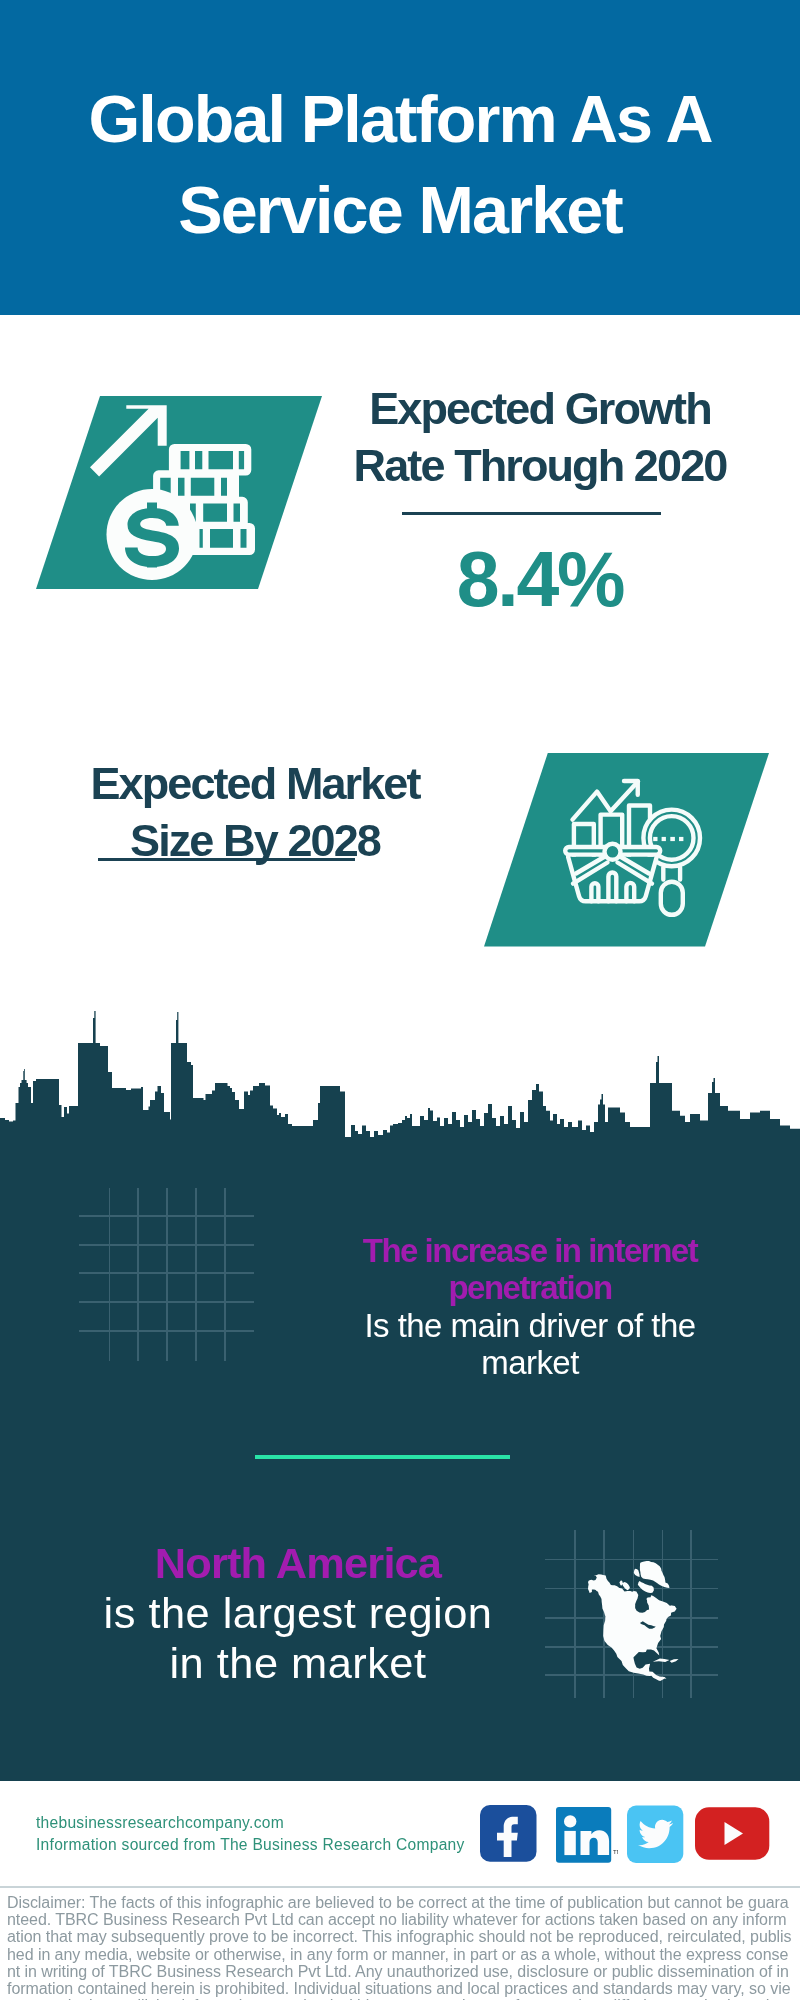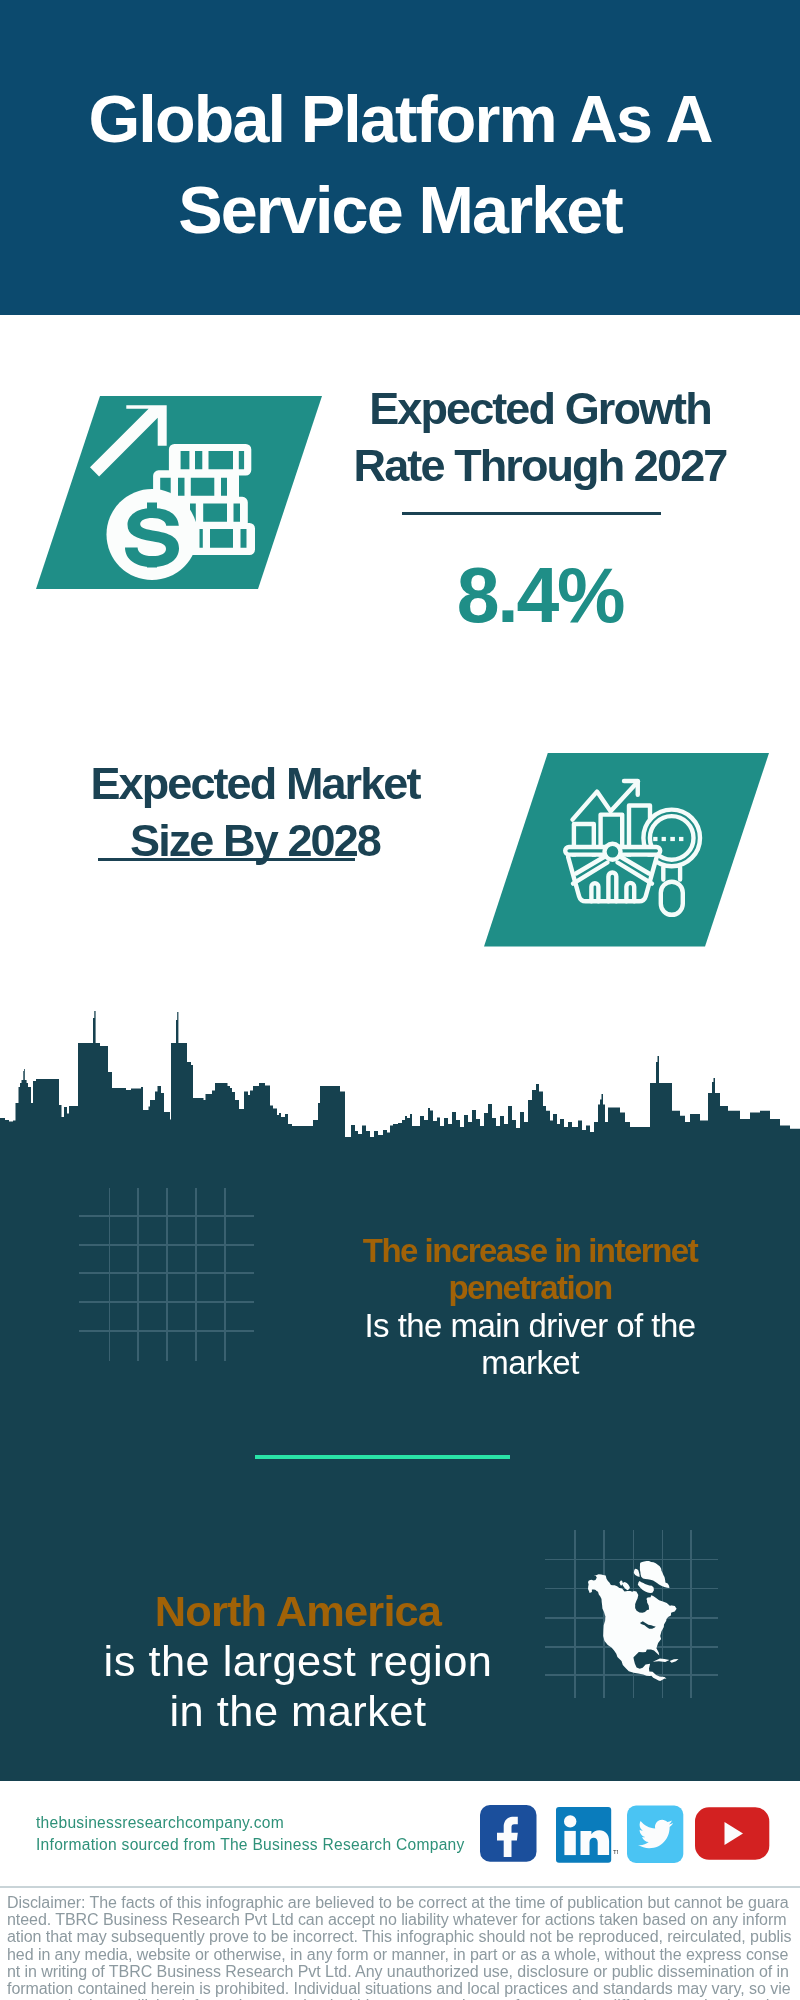--- a/index.html
+++ b/index.html
@@ -1,39 +1,39 @@
 <!DOCTYPE html>
 <html><head>
 <meta charset="utf-8">
 <style>
   * { margin:0; padding:0; box-sizing:border-box; }
   html,body { width:800px; height:2000px; }
   body { font-family:"Liberation Sans", sans-serif; background:#fff; overflow:hidden; }
   .page { position:relative; width:800px; height:2000px; background:#fff; overflow:hidden; }
 
   
-  .header { position:absolute; left:0; top:0; width:800px; height:315px; background:#0c4a6e;
+  .header { position:absolute; left:0; top:0; width:800px; height:315px; background:#0369a1;
             display:flex; align-items:center; justify-content:center; }
   .header h1 { color:#fff; font-size:66.5px; font-weight:bold; text-align:center;
                line-height:91px; letter-spacing:-1.85px; padding-top:14px; }
 
   
   .stat-label { position:absolute; color:#1b4253; font-weight:bold; font-size:45px;
                 line-height:57px; letter-spacing:-1.9px; text-align:center; }
   .stat-rule  { position:absolute; height:3px; background:#1b4253; }
   .stat-value { position:absolute; color:#1f8e87; font-weight:bold; font-size:77px;
-                letter-spacing:-2.2px; text-align:center;margin-top:16px; }
+                letter-spacing:-2.2px; text-align:center; }
 
   .para { position:absolute; }
 
   
   .dark { position:absolute; left:0; width:800px; background:#16414f; }
 
   .msg { position:absolute; text-align:center; letter-spacing:-0.55px; }
-  .msg .hi { color:#a16207; font-weight:bold; letter-spacing:-1.5px; }
+  .msg .hi { color:#a21caf; font-weight:bold; letter-spacing:-1.5px; }
   .msg .lo { color:#ffffff; font-weight:normal; }
   .msg .lo:before { content:"\A"; white-space:pre; }
 
   .green-rule { position:absolute; height:4px; background:#29e3a7; }
   .src { position:absolute; color:#2e9179; font-size:15.6px; line-height:22.3px; letter-spacing:0.27px; }
   .disc { position:absolute; color:#8d9aa0; font-size:16px; line-height:17.2px;
           word-break:break-all; text-align:left; letter-spacing:-0.06px; }
   .sep { position:absolute; left:0; width:800px; height:1px; background:#c9d4d8; }
   .social { position:absolute; }
 </style>
@@ -78,21 +78,21 @@
     </g>
     <g fill="#1f8e87">
       <path d="M117,112.5 h10 v9 h-10 z M117,168 h10 v9.5 h-10 z"></path>
       <path d="M122.5,118 c-15.5,0 -25,7.5 -25,16.8 c0,9.8 8.5,14.2 24.5,16.5 c11,1.6 14,3.8 14,7.6
                c0,4.3 -5.2,7.2 -13.6,7.2 c-9.5,0 -14.8,-3.6 -14.8,-8.6 h-12.6 c0,12.2 11,19.6 27,19.6
                c16.4,0 27,-7.6 27,-18.9 c0,-10.8 -8.6,-15.2 -26.4,-17.8 c-9.4,-1.4 -12.4,-3.3 -12.4,-6.3
                c0,-3.6 4.6,-6.1 12.2,-6.1 c8.2,0 13.4,3.1 13.8,7.8 h12.6 c-0.6,-11.3 -10.6,-17.8 -26.3,-17.8 z"></path>
     </g>
   </svg>
 
-  <div class="stat-label" style="left:340px; top:379.5px; width:400px;"><span>Expected Growth Rate Through 2027</span></div>
+  <div class="stat-label" style="left:340px; top:379.5px; width:400px;"><span>Expected Growth Rate Through 2020</span></div>
   <div class="stat-rule" style="left:402px; top:512px; width:259px;"></div>
   <div class="stat-value" style="left:340px; top:535px; width:400px;"><span>8.4%</span></div>
 
   <div class="stat-label" style="left:55px; top:731px; width:400px;margin-top:24px;"><span>Expected Market Size By 2028</span></div>
   <div class="stat-rule" style="left:98px; top:858px; width:257px;"></div>
 
   <svg class="para" style="left:478px; top:740px;" width="300" height="215" viewBox="0 0 300 215">
     <polygon points="69.8,13 291,13 227,206.4 6,206.4" fill="#1f8e87"></polygon>
     <g stroke="#f4fcfa" stroke-width="4.4" stroke-linecap="round" stroke-linejoin="round" fill="none">
 
@@ -140,21 +140,21 @@
     </g>
   </svg>
 
   <div class="msg" style="left:330px; top:1232px; width:400px; font-size:33px; line-height:37.4px;">
     <span class="hi">The increase in internet penetration</span>
     <span class="lo">Is the main driver of the market</span>
   </div>
 
   <div class="green-rule" style="left:254.5px; top:1455px; width:255.5px;"></div>
 
-  <div class="msg" style="left:98px; top:1537.5px; width:400px; font-size:43.4px; line-height:50.2px; letter-spacing:0.48px;margin-top:48px;">
+  <div class="msg" style="left:98px; top:1537.5px; width:400px; font-size:43.4px; line-height:50.2px; letter-spacing:0.48px;">
     <span class="hi" style="letter-spacing:-0.85px;">North America</span>
     <span class="lo">is the largest region in the market</span>
   </div>
 
   <svg style="position:absolute; left:540px; top:1525px;" width="185" height="178" viewBox="540 1525 185 178">
     <g stroke="#3a6170" stroke-width="1.7" fill="none" shape-rendering="crispEdges">
       <path d="M544.9,1559.4 H717.8 M544.9,1588.6 H717.8 M544.9,1617.9 H717.8 M544.9,1647.1 H717.8 M544.9,1675.3 H717.8"></path>
       <path d="M574.9,1530.1 V1697.8 M604.1,1530.1 V1697.8 M633.4,1530.1 V1697.8 M662.6,1530.1 V1697.8 M691.2,1530.1 V1697.8"></path>
     </g>
   </svg>

